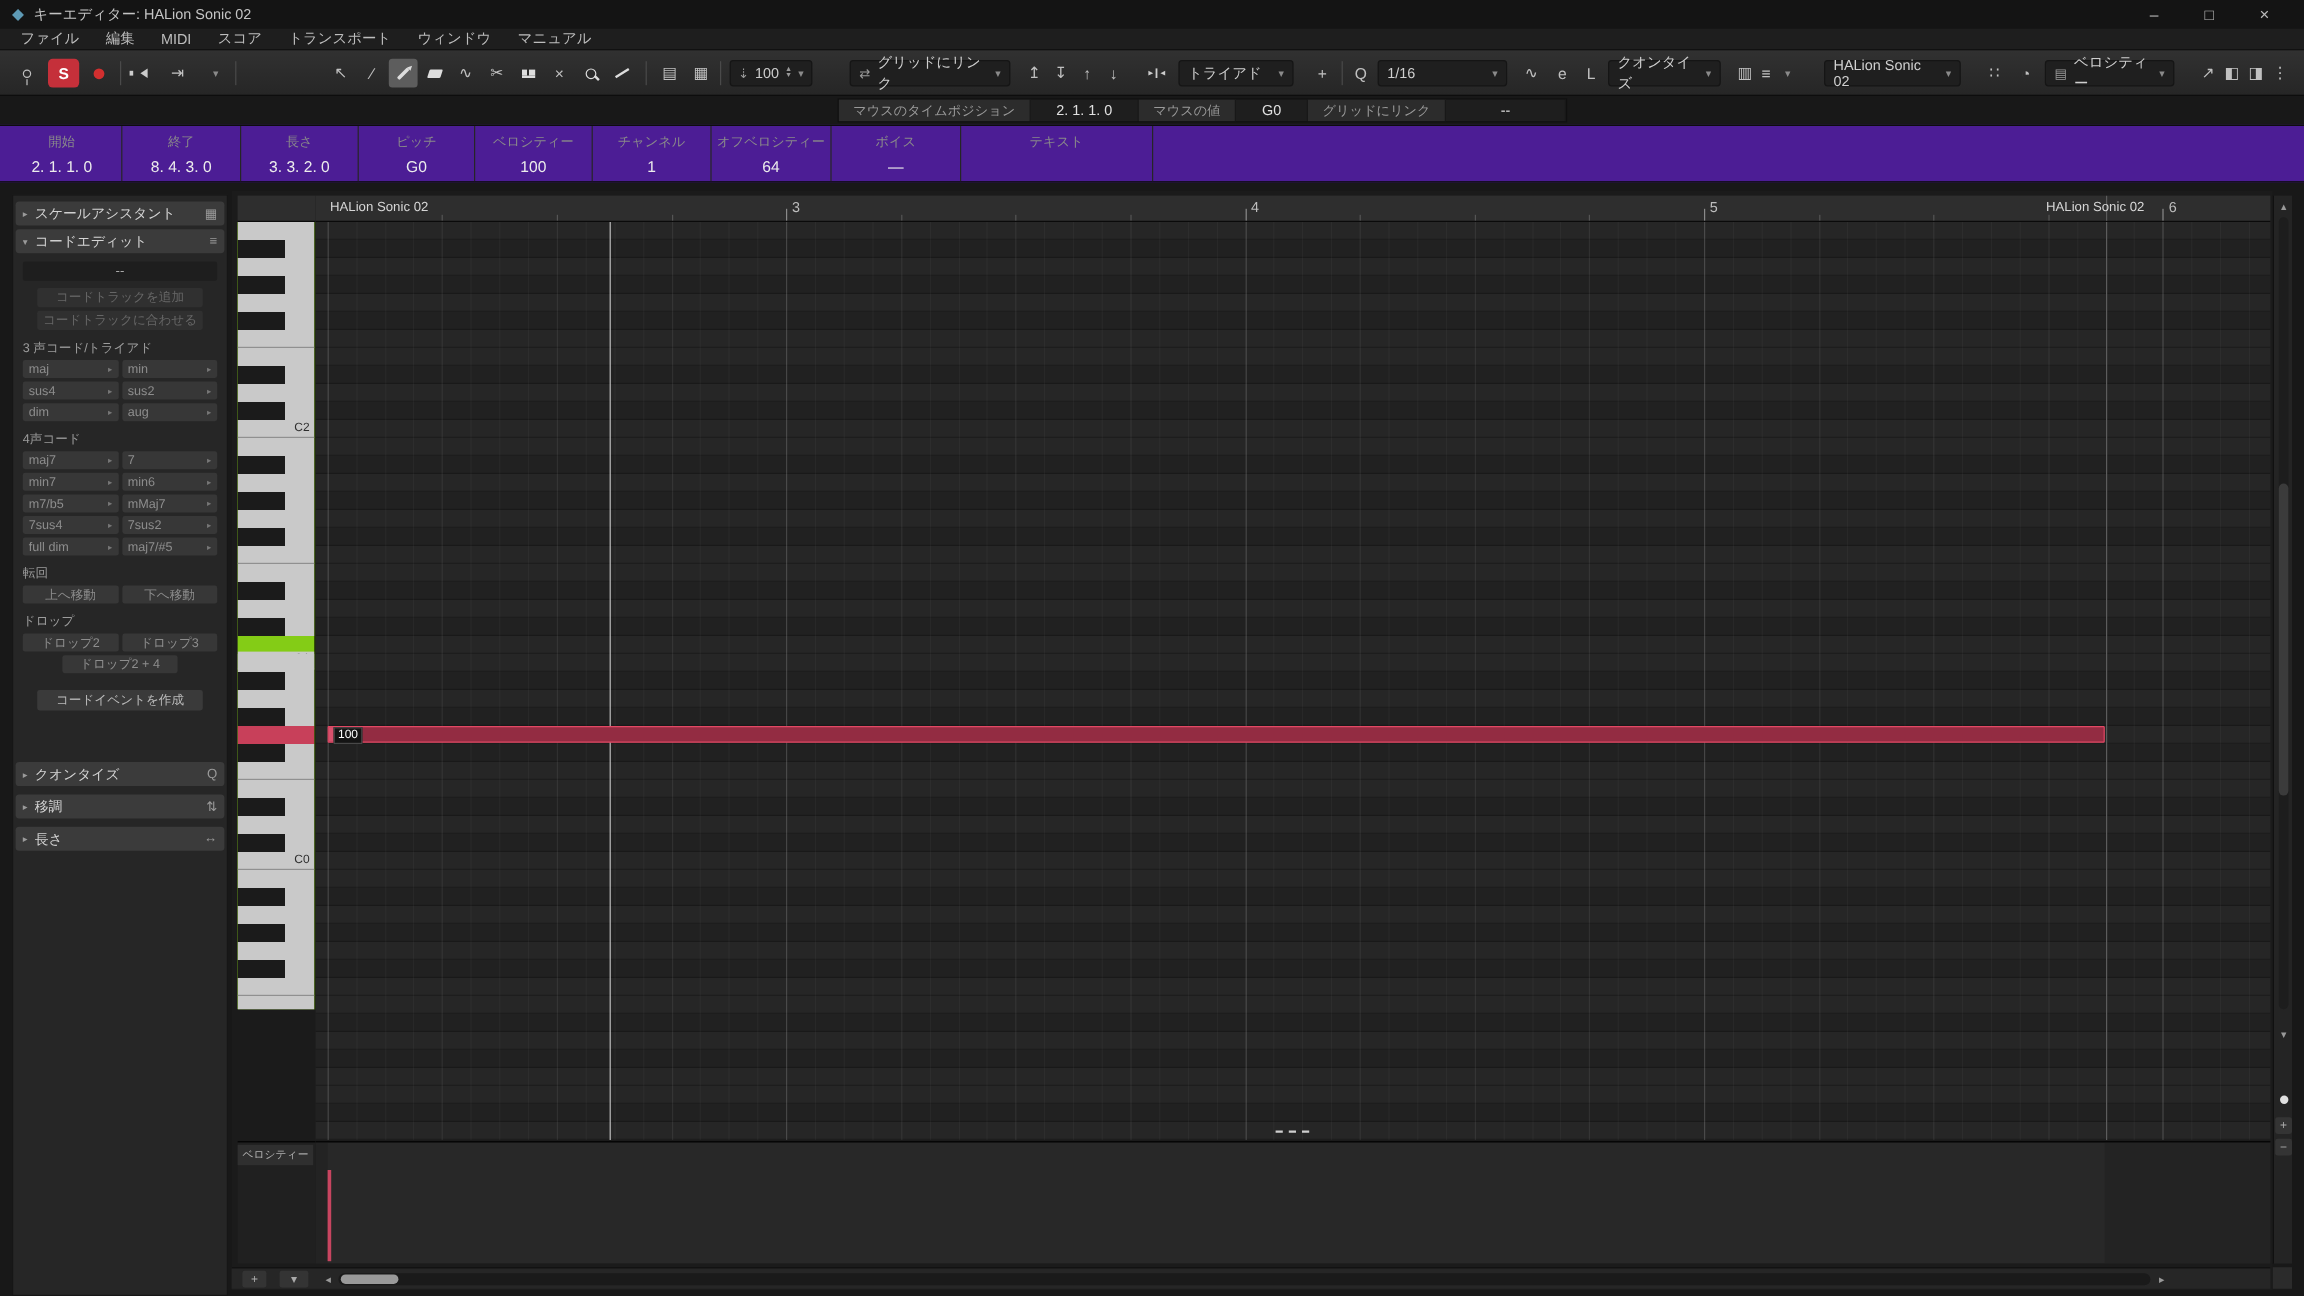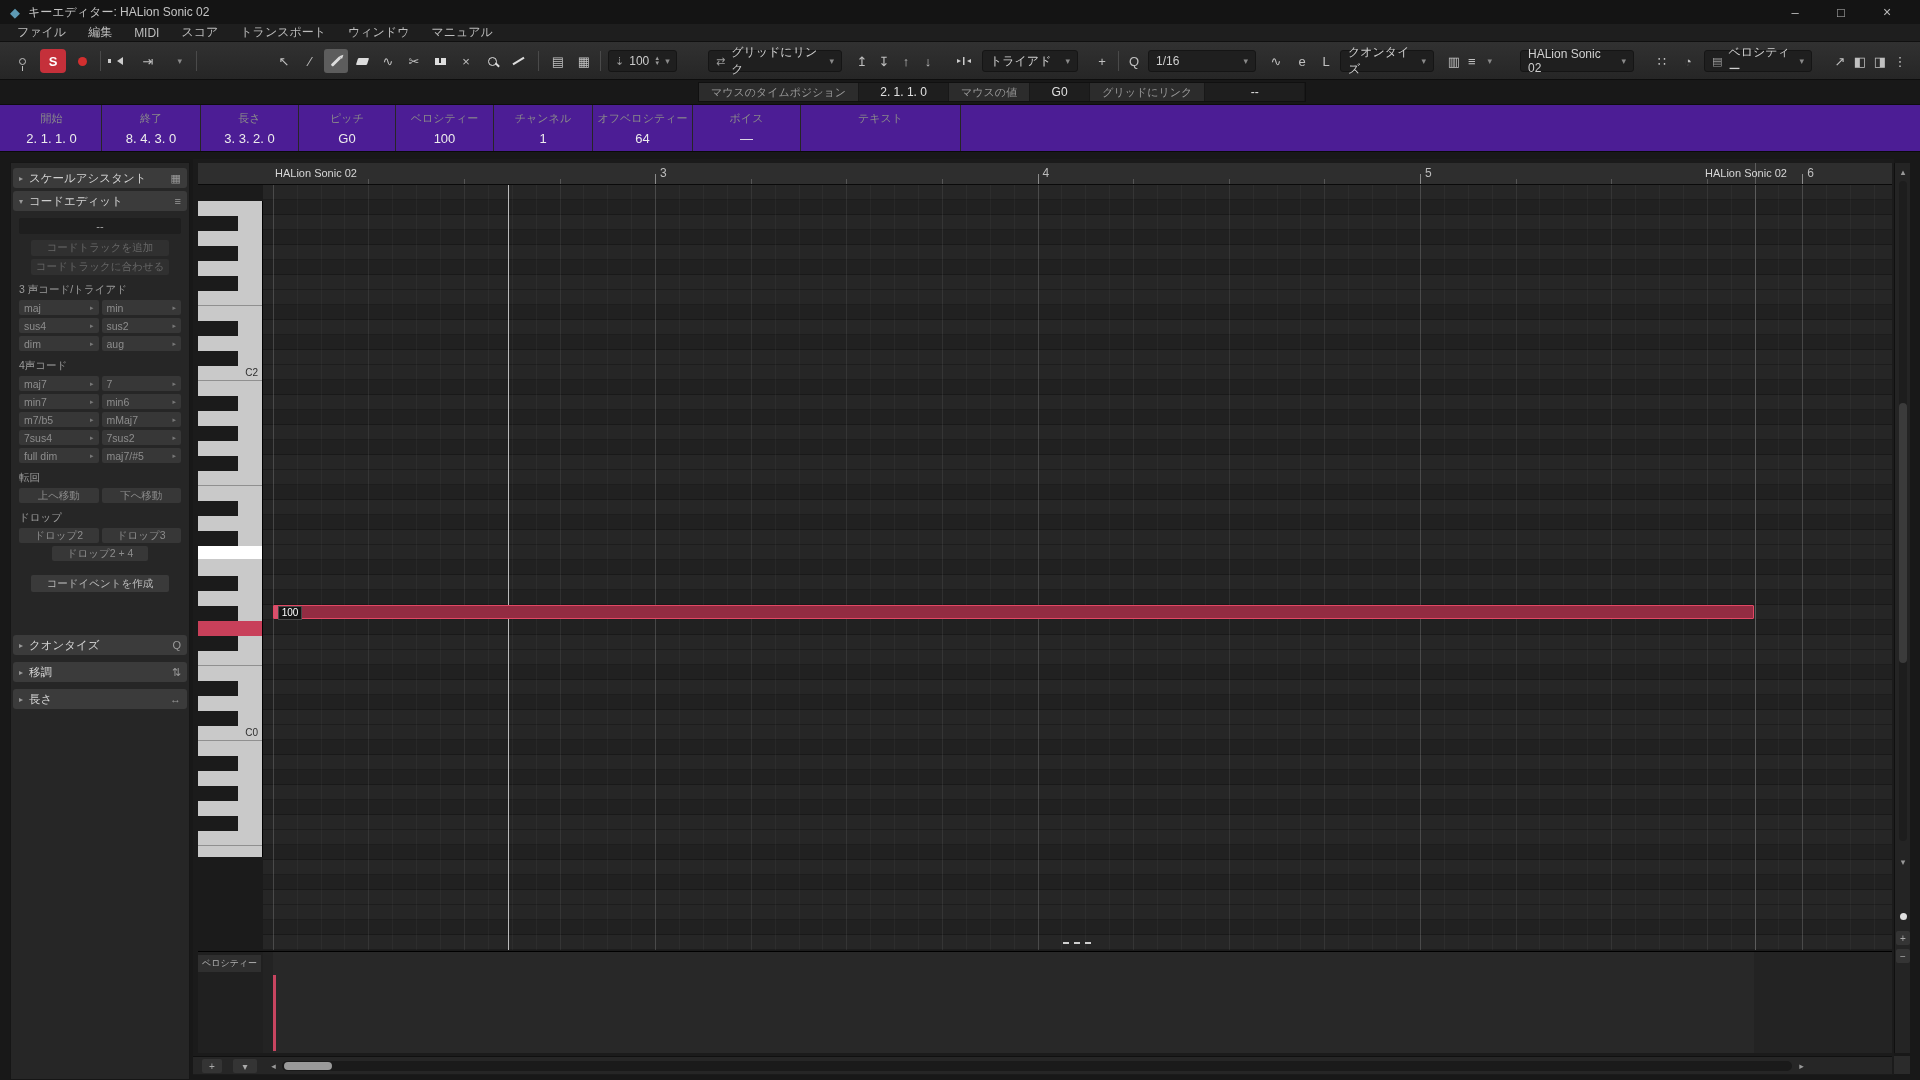--- a/index.html
+++ b/index.html
@@ -76,21 +76,21 @@
 
   
   .editor-bg{position:absolute;left:193px;top:159px;width:1701px;height:916px;background:#1b1b1b;}
   .ruler-corner{position:absolute;left:198px;top:163px;width:65px;height:22px;background:#2e2e2e;border-bottom:1px solid #0a0a0a;}
   .ruler{position:absolute;left:263px;top:163px;width:1629px;height:22px;background:#2e2e2e;border-bottom:1px solid #0a0a0a;overflow:hidden;}
   .bar-num{position:absolute;top:3px;font-size:12px;color:#bdbdbd;}
   .bar-tick{position:absolute;bottom:0;width:1px;height:10px;background:#8a8a8a;}
   .beat-tick{position:absolute;bottom:0;width:1px;height:5px;background:#555;}
   .part-label{position:absolute;top:4px;font-size:11px;color:#d6d6d6;z-index:3;}
 
-  .keys{position:absolute;left:198px;top:185px;width:65px;height:656px;background:#ffffff;overflow:hidden;border-right:1px solid #000;margin-top:16px;}
+  .keys{position:absolute;left:198px;top:185px;width:65px;height:656px;background:#84cc16;overflow:hidden;border-right:1px solid #000;}
   .key-row{position:absolute;left:0;width:100%;height:15px;}
   .key-row.white{background:#c9c9c9;}
   .key-row.black{background:linear-gradient(to right,#1b1b1b 0 62%,#c9c9c9 62%);}
   .key-row.key-break{border-bottom:1px solid #909090;}
   .key-row.active-key{background:#c8405a;}
   .oct-label{position:absolute;right:4px;top:1px;font-size:10px;color:#2e2e2e;}
 
   .grid{position:absolute;left:263px;top:185px;width:1629px;height:765px;background:#232323;overflow:hidden;}
   .grid-row{position:absolute;left:0;width:100%;height:15px;border-bottom:1px solid rgba(0,0,0,0.22);}
   .g-white{background:#262626;}

